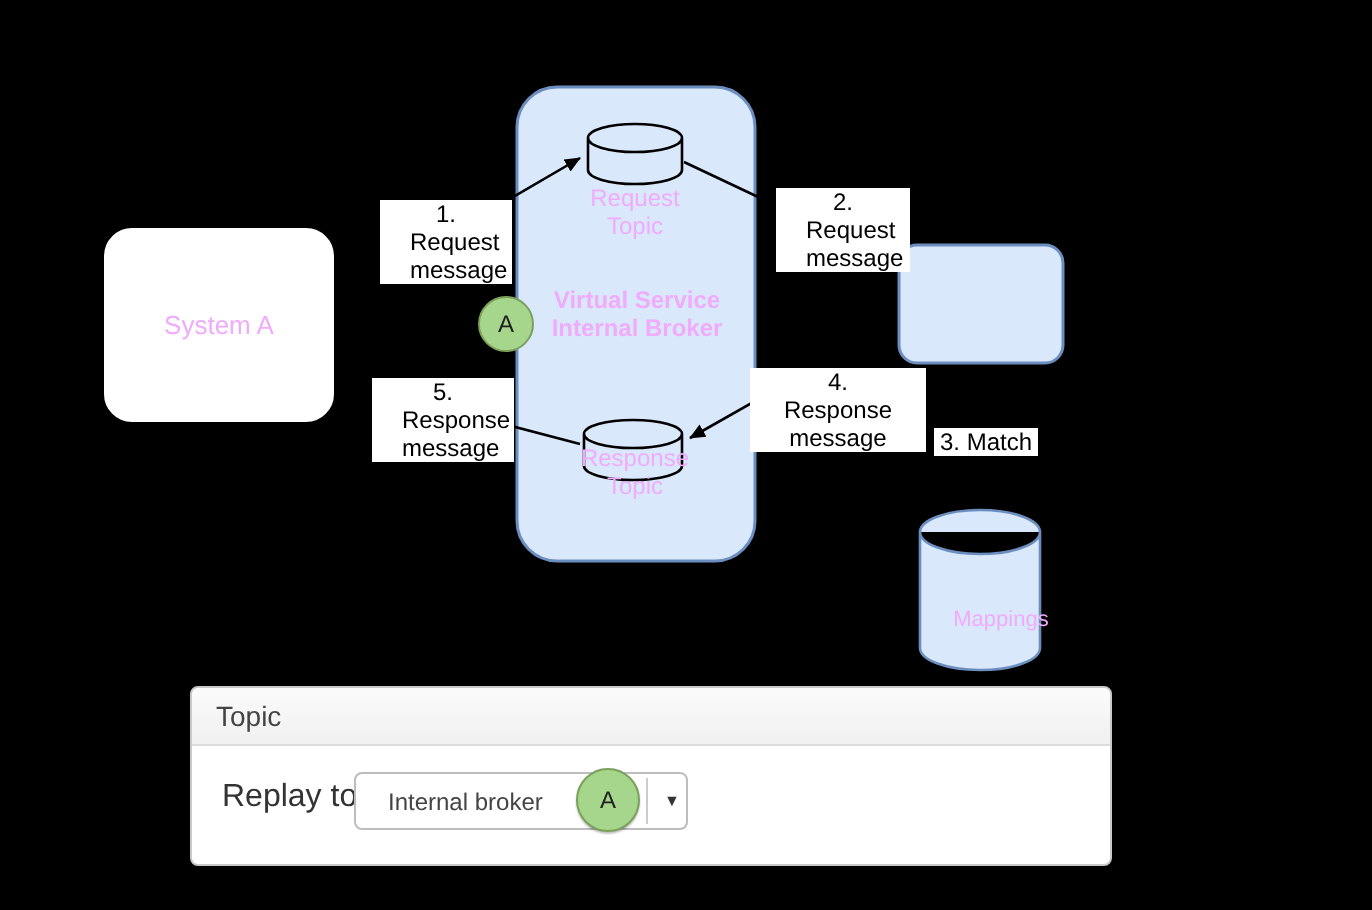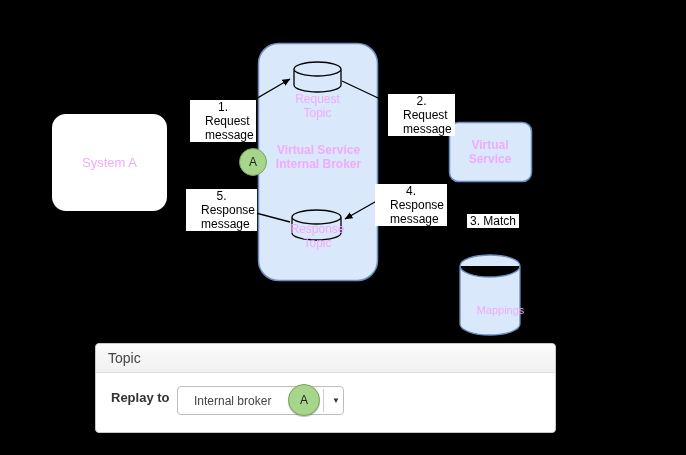--- a/index.html
+++ b/index.html
@@ -40,21 +40,21 @@
   .edge-label {
     background: #fff;
     color: #000;
     font-size: 12px;
     line-height: 14px;
     text-align: center;
     padding: 0 15px;
   }
   .step1 { left: 190px; top: 100px; width: 66px; }
   .step2 { left: 388px; top: 94px;  width: 67px; }
-  .step4 { left: 375px; top: 184px; width: 72px; }
+  .step4 { left: 375px; top: 184px; width: 88px; }
   .step5 { left: 186px; top: 189px; width: 71px; }
   .step3 { left: 467px; top: 214px; padding: 0 3px; }
 
   
   .badge {
     border-radius: 50%;
     background: #a5d68b;
     border: 1px solid #7ba05b;
     color: #222;
     display: flex;
@@ -80,22 +80,22 @@
     border-radius: 4px 4px 0 0;
     display: flex;
     align-items: center;
     padding-left: 12px;
     font-size: 14px;
     color: #444;
   }
   .panel-body { position: relative; height: 59px; }
   .replay-label {
     left: 15px; top: 17px;
-    font-size: 13px;
-    font-weight: bold;
+    font-size: 16px;
+    font-weight: normal;
     color: #333;
   }
   .dropdown {
     left: 81px; top: 13px;
     width: 167px; height: 29px;
     background: #fff;
     border: 1px solid #bdbdbd;
     border-radius: 4px;
   }
   .dd-value {
@@ -158,22 +158,20 @@
     <path d="M460,266 a30,11 0 0 1 60,0 v58 a30,11 0 0 1 -60,0 z M460,266 a30,11 0 0 0 60,0" fill="#dae8fc" stroke="#6c8ebf" stroke-width="1.3"></path>
   </svg>
 
   <div class="abs node-label flex-center system-a-label">System A</div>
   <div class="abs node-label preline request-topic-label">Request
 Topic</div>
   <div class="abs node-label preline broker-title">Virtual Service
 Internal Broker</div>
   <div class="abs node-label preline response-topic-label">Response
 Topic</div>
-  <div class="abs node-label preline flex-center vs-label">Virtual
-Service</div>
   <div class="abs node-label mappings-label">Mappings</div>
 
   <div class="abs badge diagram-badge">
     <span>A</span>
   </div>
 
   <div class="abs edge-label preline step1">1. Request
 message</div>
   <div class="abs edge-label preline step2">2. Request
 message</div>

